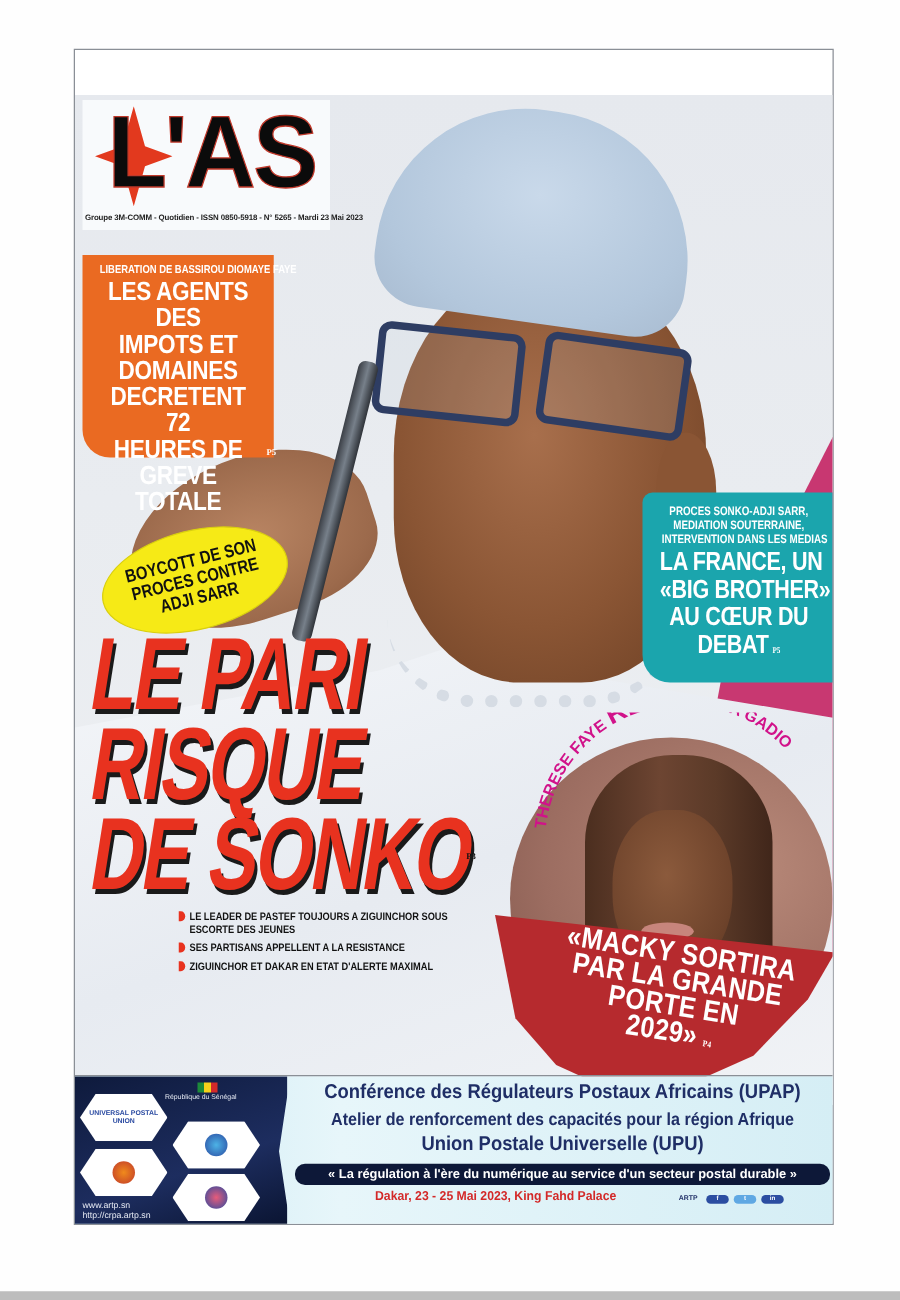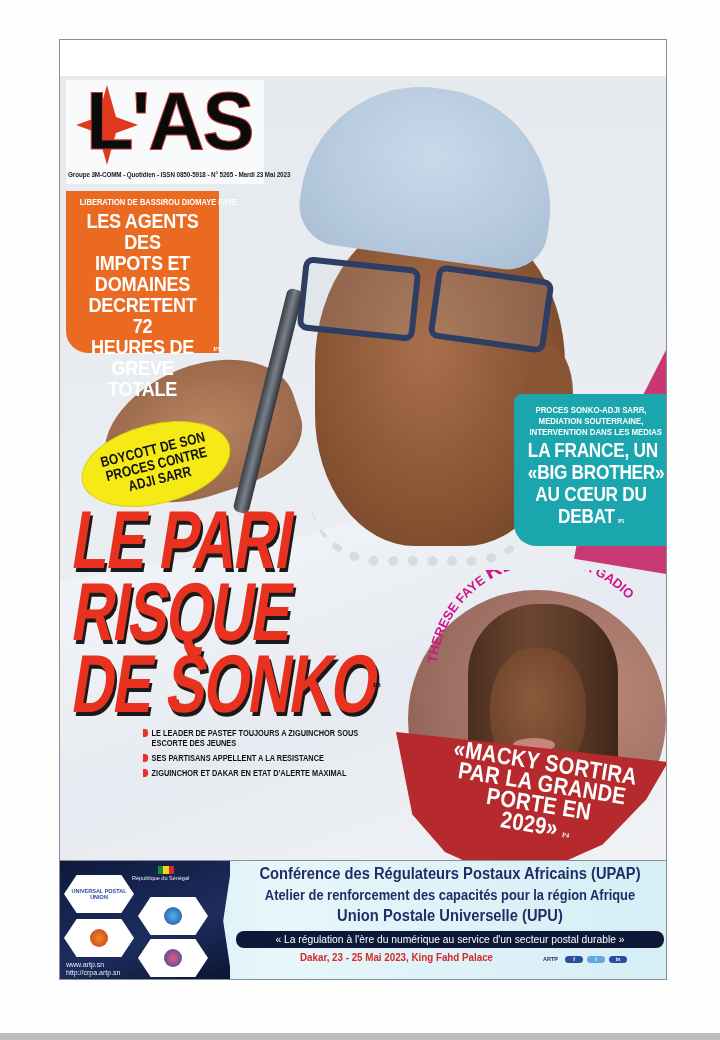--- a/index.html
+++ b/index.html
@@ -28,21 +28,21 @@
   .robe { position: absolute; left: 0; top: 430px; width: 608px; height: 380px; background: linear-gradient(160deg, #f4f6f9 0%, #e7ebf1 50%, #f1f3f6 100%); clip-path: polygon(0 20%, 40% 8%, 55% 0, 70% 10%, 100% 18%, 100% 100%, 0 100%); }
   .robe-neck { position: absolute; left: 250px; top: 420px; width: 230px; height: 70px; border-bottom: 10px dotted #d6dce4; border-radius: 0 0 120px 120px; }
 
   
   .masthead { position: absolute; left: 6px; top: 4px; width: 198px; height: 104px; background: #f8fafc; }
   .logo-diamond { position: absolute; left: 10px; top: 5px; width: 62px; height: 80px; }
   .logo-text { position: absolute; left: 20px; top: -4px; font-family: "Liberation Sans", sans-serif; font-weight: 900; font-size: 78px; color: #0b0b0b; letter-spacing: -2px; transform: scaleY(1.05); -webkit-text-stroke: 1px #c0392b; }
   .masthead-info { position: absolute; left: 2px; top: 91px; width: 198px; font-size: 6.3px; font-weight: bold; color: #222; white-space: nowrap; letter-spacing: -.1px; }
 
   
-  .orange-box { position: absolute; left: 6px; top: 115px; width: 153px; height: 162px; background: #ea6a22; border-radius: 0 0 0 22px; color: #fff; text-align: center; padding-top: 6px; }
+  .orange-box { position: absolute; left: 6px; top: 128px; width: 153px; height: 162px; background: #ea6a22; border-radius: 0 0 0 22px; color: #fff; text-align: center; padding-top: 6px; }
   .orange-kicker { font-size: 9.2px; font-weight: bold; transform: scaleX(.82); white-space: nowrap; }
   .orange-title { font-size: 21px; font-weight: 900; line-height: 21px; margin-top: 3px; transform: scaleX(.86); transform-origin: center; letter-spacing: -.3px; }
   .orange-page { position: absolute; right: -2px; bottom: 0; font-size: 7px; font-family: "Liberation Serif", serif; font-weight: bold; color: #fff; }
 
   
   .teal-box { position: absolute; left: 454px; top: 318px; width: 154px; height: 152px; background: #1ba5ad; border-radius: 8px 0 0 22px; color: #fff; text-align: center; padding-top: 10px; }
   .teal-kicker { font-size: 9.8px; font-weight: bold; line-height: 11px; transform: scaleX(.8); white-space: nowrap; }
   .teal-title { font-size: 21px; font-weight: 900; line-height: 22px; margin-top: 2px; transform: scaleX(.82); letter-spacing: -.3px; white-space: nowrap; }
   .teal-page { font-size: 7px; font-family: "Liberation Serif", serif; font-weight: bold; margin-left: 4px; }
 
@@ -84,21 +84,21 @@
   .hex { position: absolute; width: 70px; height: 38px; background: #ffffff; clip-path: polygon(18% 0, 82% 0, 100% 50%, 82% 100%, 18% 100%, 0 50%); display: flex; align-items: center; justify-content: center; }
   .hex .hex-label { font-size: 5.5px; font-weight: bold; color: #2a4aa1; text-align: center; line-height: 6px; }
   .hex .hex-logo { width: 18px; height: 18px; border-radius: 50%; }
   .flag { position: absolute; left: 98px; top: 5px; width: 16px; height: 8px; background: linear-gradient(90deg, #1c8a3a 33%, #f6d21a 33% 66%, #d42a2a 66%); }
   .republic { position: absolute; left: 72px; top: 14px; font-size: 5.5px; color: #e8ecf5; white-space: nowrap; }
   .urls { position: absolute; left: 6px; bottom: 4px; font-size: 7px; color: #e8ecf5; line-height: 8px; }
   .urls span { display: block; }
   .ad-line1 { position: absolute; left: 175px; top: 4px; width: 430px; text-align: center; font-size: 16px; font-weight: 900; color: #1f2e66; white-space: nowrap; transform: scaleX(.92); }
   .ad-line2 { position: absolute; left: 175px; top: 26px; width: 430px; text-align: center; font-size: 14px; font-weight: bold; color: #1f2e66; white-space: nowrap; transform: scaleX(.92); }
   .ad-line3 { position: absolute; left: 175px; top: 46px; width: 430px; text-align: center; font-size: 16px; font-weight: 900; color: #1f2e66; white-space: nowrap; transform: scaleX(.92); }
-  .ad-slogan { position: absolute; left: 176px; top: 70px; width: 428px; height: 17px; background: #0d1838; border-radius: 8px; color: #fff; font-size: 10.3px; font-weight: normal; text-align: center; line-height: 17px; white-space: nowrap; overflow: hidden; }
+  .ad-slogan { position: absolute; left: 176px; top: 70px; width: 428px; height: 17px; background: #0d1838; border-radius: 8px; color: #fff; font-size: 10.3px; font-weight: bold; text-align: center; line-height: 17px; white-space: nowrap; overflow: hidden; }
   .ad-date { position: absolute; left: 240px; top: 91px; font-size: 10.3px; font-weight: 900; color: #d32828; white-space: nowrap; transform: scaleX(.95); transform-origin: left; }
   .ad-artp { position: absolute; left: 483px; top: 95px; font-size: 5.5px; color: #1f2e66; font-weight: bold; }
   .social { position: absolute; top: 95px; width: 18px; height: 7px; border-radius: 4px; background: #2b4da1; color: #fff; font-size: 5px; text-align: center; line-height: 7px; font-weight: bold; }
   .social.tw { background: #5fa8e3; }
   .ad-corner { position: absolute; left: 162px; bottom: 0; width: 26px; height: 26px; background: #0d1838; clip-path: polygon(0 100%, 100% 100%, 0 0); }
 </style>
 </head>
 <body>
 
 <div class="viewer">

